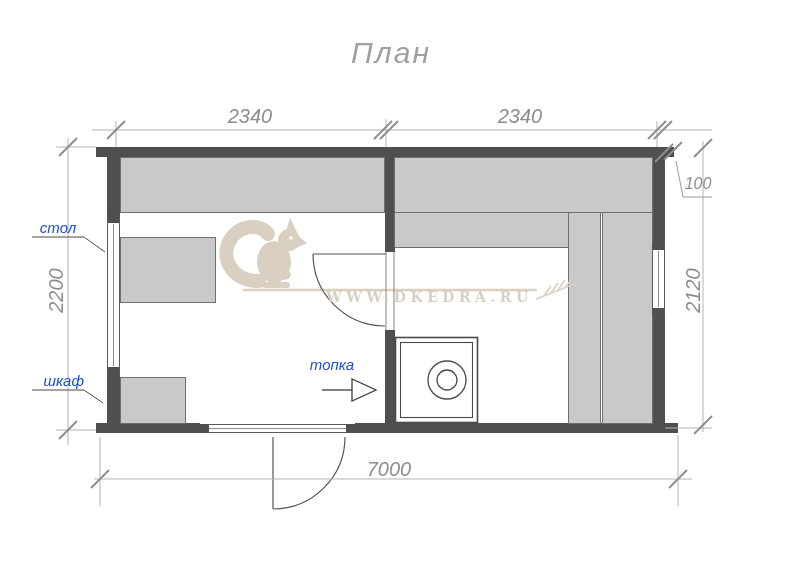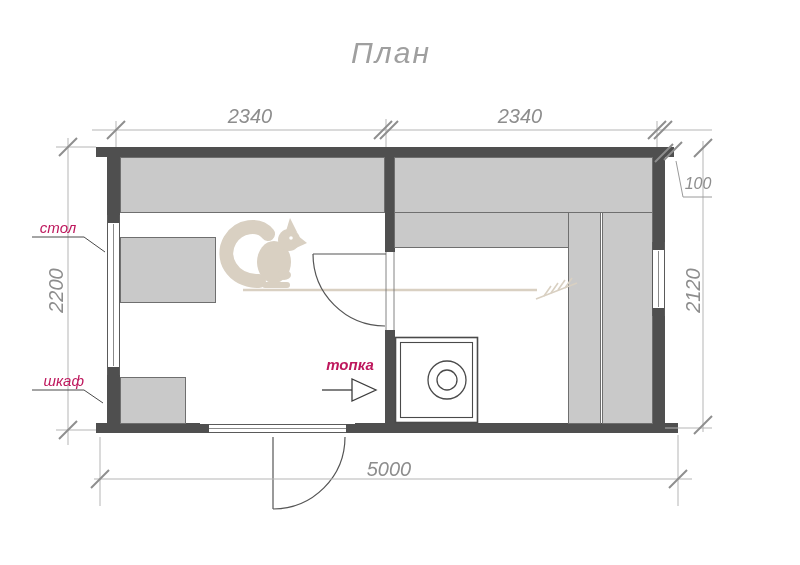--- a/index.html
+++ b/index.html
@@ -7,21 +7,21 @@
     font-family:"Liberation Sans",sans-serif;}
   .wall{position:absolute;background:#4f4f4f;}
   .bench{position:absolute;background:#c9c9c9;border:1px solid #6f6f6f;box-sizing:border-box;}
   svg.overlay{position:absolute;left:0;top:0;width:800px;height:565px;pointer-events:none;}
   .title{position:absolute;left:0;top:36px;width:782px;text-align:center;
     font-style:italic;font-weight:300;font-size:30px;color:#9f9f9f;letter-spacing:2px;}
   .dim-text{position:absolute;font-style:italic;font-size:20px;color:#8d8d8d;
     text-align:center;white-space:nowrap;}
   .dim-text.small{font-size:16px;}
   .dim-text.vert{transform:rotate(-90deg);}
-  .ann-label{position:absolute;font-style:italic;font-size:15px;color:#be185d;
+  .ann-label{position:absolute;font-style:italic;font-size:15px;color:#1d4ed8;
     text-align:center;white-space:nowrap;}
   .wm-brand{position:absolute;left:303px;top:243px;font-family:"DejaVu Serif",serif;
     font-weight:bold;font-size:40px;color:#d9d0c2;white-space:nowrap;letter-spacing:0px;}
   .wm-url{position:absolute;left:326px;top:289px;font-family:"DejaVu Serif",serif;
     font-weight:bold;font-size:14px;color:#d9d0c2;letter-spacing:4.5px;white-space:nowrap;}
 </style>
 </head>
 <body>
 
 <div id="plan-canvas">
@@ -151,21 +151,22 @@
     <g stroke="#3d3d3d" stroke-width="1.3" fill="#ffffff">
       <line x1="322" y1="390" x2="352" y2="390"></line>
       <polygon points="352,379 352,401 376,390"></polygon>
     </g>
   </svg>
 
   <div class="dim-text" style="left:210px;top:105px;width:80px;">2340</div>
   <div class="dim-text" style="left:480px;top:105px;width:80px;">2340</div>
   <div class="dim-text vert" style="left:16px;top:279px;width:80px;">2200</div>
   <div class="dim-text vert" style="left:653px;top:279px;width:80px;">2120</div>
-  <div class="dim-text" style="left:349px;top:458px;width:80px;">5000</div>
+  <div class="dim-text" style="left:349px;top:458px;width:80px;">7000</div>
   <div class="dim-text small" style="left:683px;top:175px;width:30px;">100</div>
 
   <div class="ann-label" style="left:32px;top:219px;width:52px;">стол</div>
   <div class="ann-label" style="left:32px;top:372px;width:52px;text-align:right;">шкаф</div>
-  <div class="ann-label" style="left:322px;top:356px;width:56px;font-weight:bold;">топка</div>
+  <div class="ann-label" style="left:304px;top:356px;width:56px;">топка</div>
 
+  <div class="wm-url">WWW.DKEDRA.RU</div>
 
 </div>
 
 </body></html>

